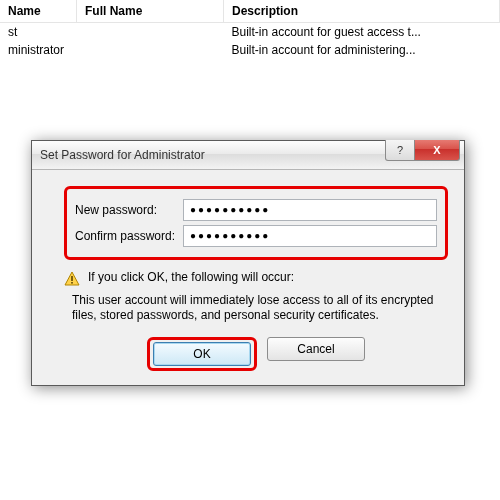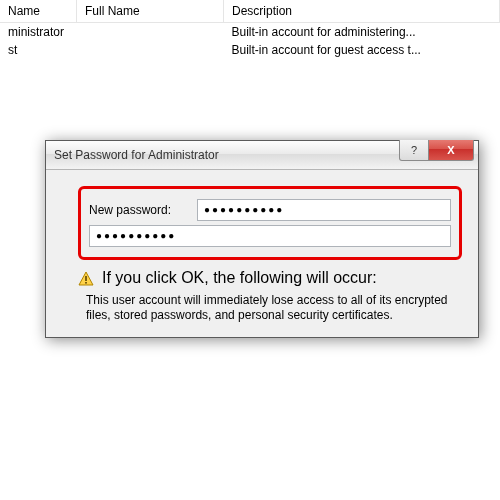--- a/index.html
+++ b/index.html
@@ -1,40 +1,40 @@
 <!DOCTYPE html>
 <html><head>
 <meta charset="utf-8">
 <style>
   html,body{margin:0;padding:0;font-family:"Segoe UI",Tahoma,sans-serif;font-size:12px;color:#000;background:#fff}
   .page{width:500px;height:500px;position:relative;background:#fff;overflow:hidden}
   
   .bg-table{width:100%;border-collapse:collapse;background:#fff}
-  .bg-table th{background:#fff;text-align:left;font-weight:400;padding:4px 8px;border-bottom:1px solid #e5e5e5;border-right:1px solid #e5e5e5;font-size:12px}
+  .bg-table th{background:#fff;text-align:left;font-weight:700;padding:4px 8px;border-bottom:1px solid #e5e5e5;border-right:1px solid #e5e5e5;font-size:12px}
   .bg-table td{padding:2px 8px;font-size:12px;white-space:nowrap;overflow:hidden}
   .col-name{width:60px}
   .col-full{width:130px}
   
-  .dialog{position:absolute;left:45px;top:140px;width:432px;background:#f0f0f0;border:1px solid #5a5a5a;box-shadow:2px 2px 14px rgba(0,0,0,.45)}
+  .dialog{position:absolute;left:31px;top:140px;width:432px;background:#f0f0f0;border:1px solid #5a5a5a;box-shadow:2px 2px 14px rgba(0,0,0,.45)}
   .titlebar{height:28px;background:linear-gradient(to bottom,#fdfdfd 0%,#ebebeb 45%,#dcdcdc 46%,#f3f3f3 100%);border-bottom:1px solid #b5b5b5;display:flex;align-items:center;position:relative}
   .titlebar-title{padding-left:8px;font-size:12px;color:#333}
   .titlebar-btns{position:absolute;right:4px;top:-1px;display:flex}
   .tb-btn{height:20px;border:1px solid #8a8a8a;border-top:none;display:flex;align-items:center;justify-content:center;font-size:11px;color:#333}
   .tb-help{width:28px;background:linear-gradient(to bottom,#f5f5f5,#dcdcdc);border-bottom-left-radius:3px}
   .tb-close{width:44px;background:linear-gradient(to bottom,#e67a72 0%,#d9534b 45%,#c9302c 46%,#d9534b 100%);color:#fff;border-left:none;border-bottom-right-radius:3px;font-weight:bold;font-family:Arial,sans-serif}
   .dlg-body{padding:16px 16px 14px 32px}
   .field-block{border:3px solid #e60000;border-radius:6px;padding:6px 8px 6px 8px;margin-bottom:10px}
   .field-row{display:flex;align-items:center;margin:4px 0}
   .field-row label{width:108px;font-size:12px}
   .pwd-input{flex:1;height:20px;border:1px solid #aeb3b9;background:#fff;padding:0 6px;font-family:Arial;font-size:10px;letter-spacing:2px;line-height:20px;color:#000}
   .pwd-input::before{content:attr(data-mask)}
   .info-row{display:flex;align-items:flex-start;margin-top:4px}
   .warn-icon{width:16px;height:16px;margin-right:8px;margin-top:1px;flex:none}
   .warn-icon svg{display:block}
-  .info-text{font-size:16px;line-height:15px}
+  .info-text{font-size:12px;line-height:15px}
   .info-block{margin-left:8px;margin-top:6px;font-size:12px;line-height:15px}
   .cancel-info{margin-top:14px;font-size:12px;line-height:15px}
   .btn-row{display:flex;justify-content:center;gap:10px;margin-top:14px}
   .btn{min-width:72px;height:22px;border:1px solid #8c8c8c;background:linear-gradient(to bottom,#fdfdfd,#e4e4e4);font-size:12px;border-radius:3px;cursor:default;display:flex;align-items:center;justify-content:center;padding:0 12px}
   .btn.default{border:1px solid #3c7fb1;box-shadow:inset 0 0 0 1px #a8d8f0;background:linear-gradient(to bottom,#f4fbff,#cde8f6)}
   .ok-wrap{border:3px solid #e60000;border-radius:6px;padding:2px 3px;display:inline-flex}
 </style>
 </head>
 <body>
 <div class="page">
@@ -42,61 +42,68 @@
 <table class="bg-table">
   <thead>
     <tr>
       <th class="col-name">Name</th>
       <th class="col-full">Full Name</th>
       <th>Description</th>
     </tr>
   </thead>
   <tbody>
     <tr>
+      <td>st</td>
+      <td></td>
+      <td>Built-in account for guest access t...</td>
+    </tr>
+    <tr>
       <td>ministrator</td>
       <td></td>
       <td>Built-in account for administering...</td>
-    </tr>
-    <tr>
-      <td>st</td>
-      <td></td>
-      <td>Built-in account for guest access t...</td>
     </tr>
   </tbody>
 </table>
 
 <div class="dialog">
   <div class="titlebar">
     <span class="titlebar-title">Set Password for Administrator</span>
     <div class="titlebar-btns">
       <div class="tb-btn tb-help">?</div>
       <div class="tb-btn tb-close">X</div>
     </div>
   </div>
 
   <div class="dlg-body">
     <div class="field-block">
       <div class="field-row">
         <label>New password:</label>
         <div class="pwd-input" data-mask="●●●●●●●●●●"></div>
       </div>
       <div class="field-row">
+        <label>Confirm password:</label>
         <div class="pwd-input" data-mask="●●●●●●●●●●"></div>
       </div>
     </div>
 
     <div class="info-row">
       <span class="warn-icon">
         <svg viewBox="0 0 16 16">
               <polygon points="8,1 15,14 1,14" fill="#ffd24a" stroke="#b08400" stroke-width="1"></polygon>
               <rect x="7.2" y="5" width="1.6" height="5" fill="#5c4500"></rect>
               <rect x="7.2" y="11" width="1.6" height="1.6" fill="#5c4500"></rect>
             </svg>
       </span>
       <span class="info-text">If you click OK, the following will occur:</span>
     </div>
     <div class="info-block">This user account will immediately lose access to all of its encrypted files, stored passwords, and personal security certificates.</div>
 
 
+    <div class="btn-row">
+      <span class="ok-wrap">
+        <div class="btn default">OK</div>
+      </span>
+      <div class="btn">Cancel</div>
+    </div>
   </div>
 </div>
 
 </div>
 
 </body></html>

